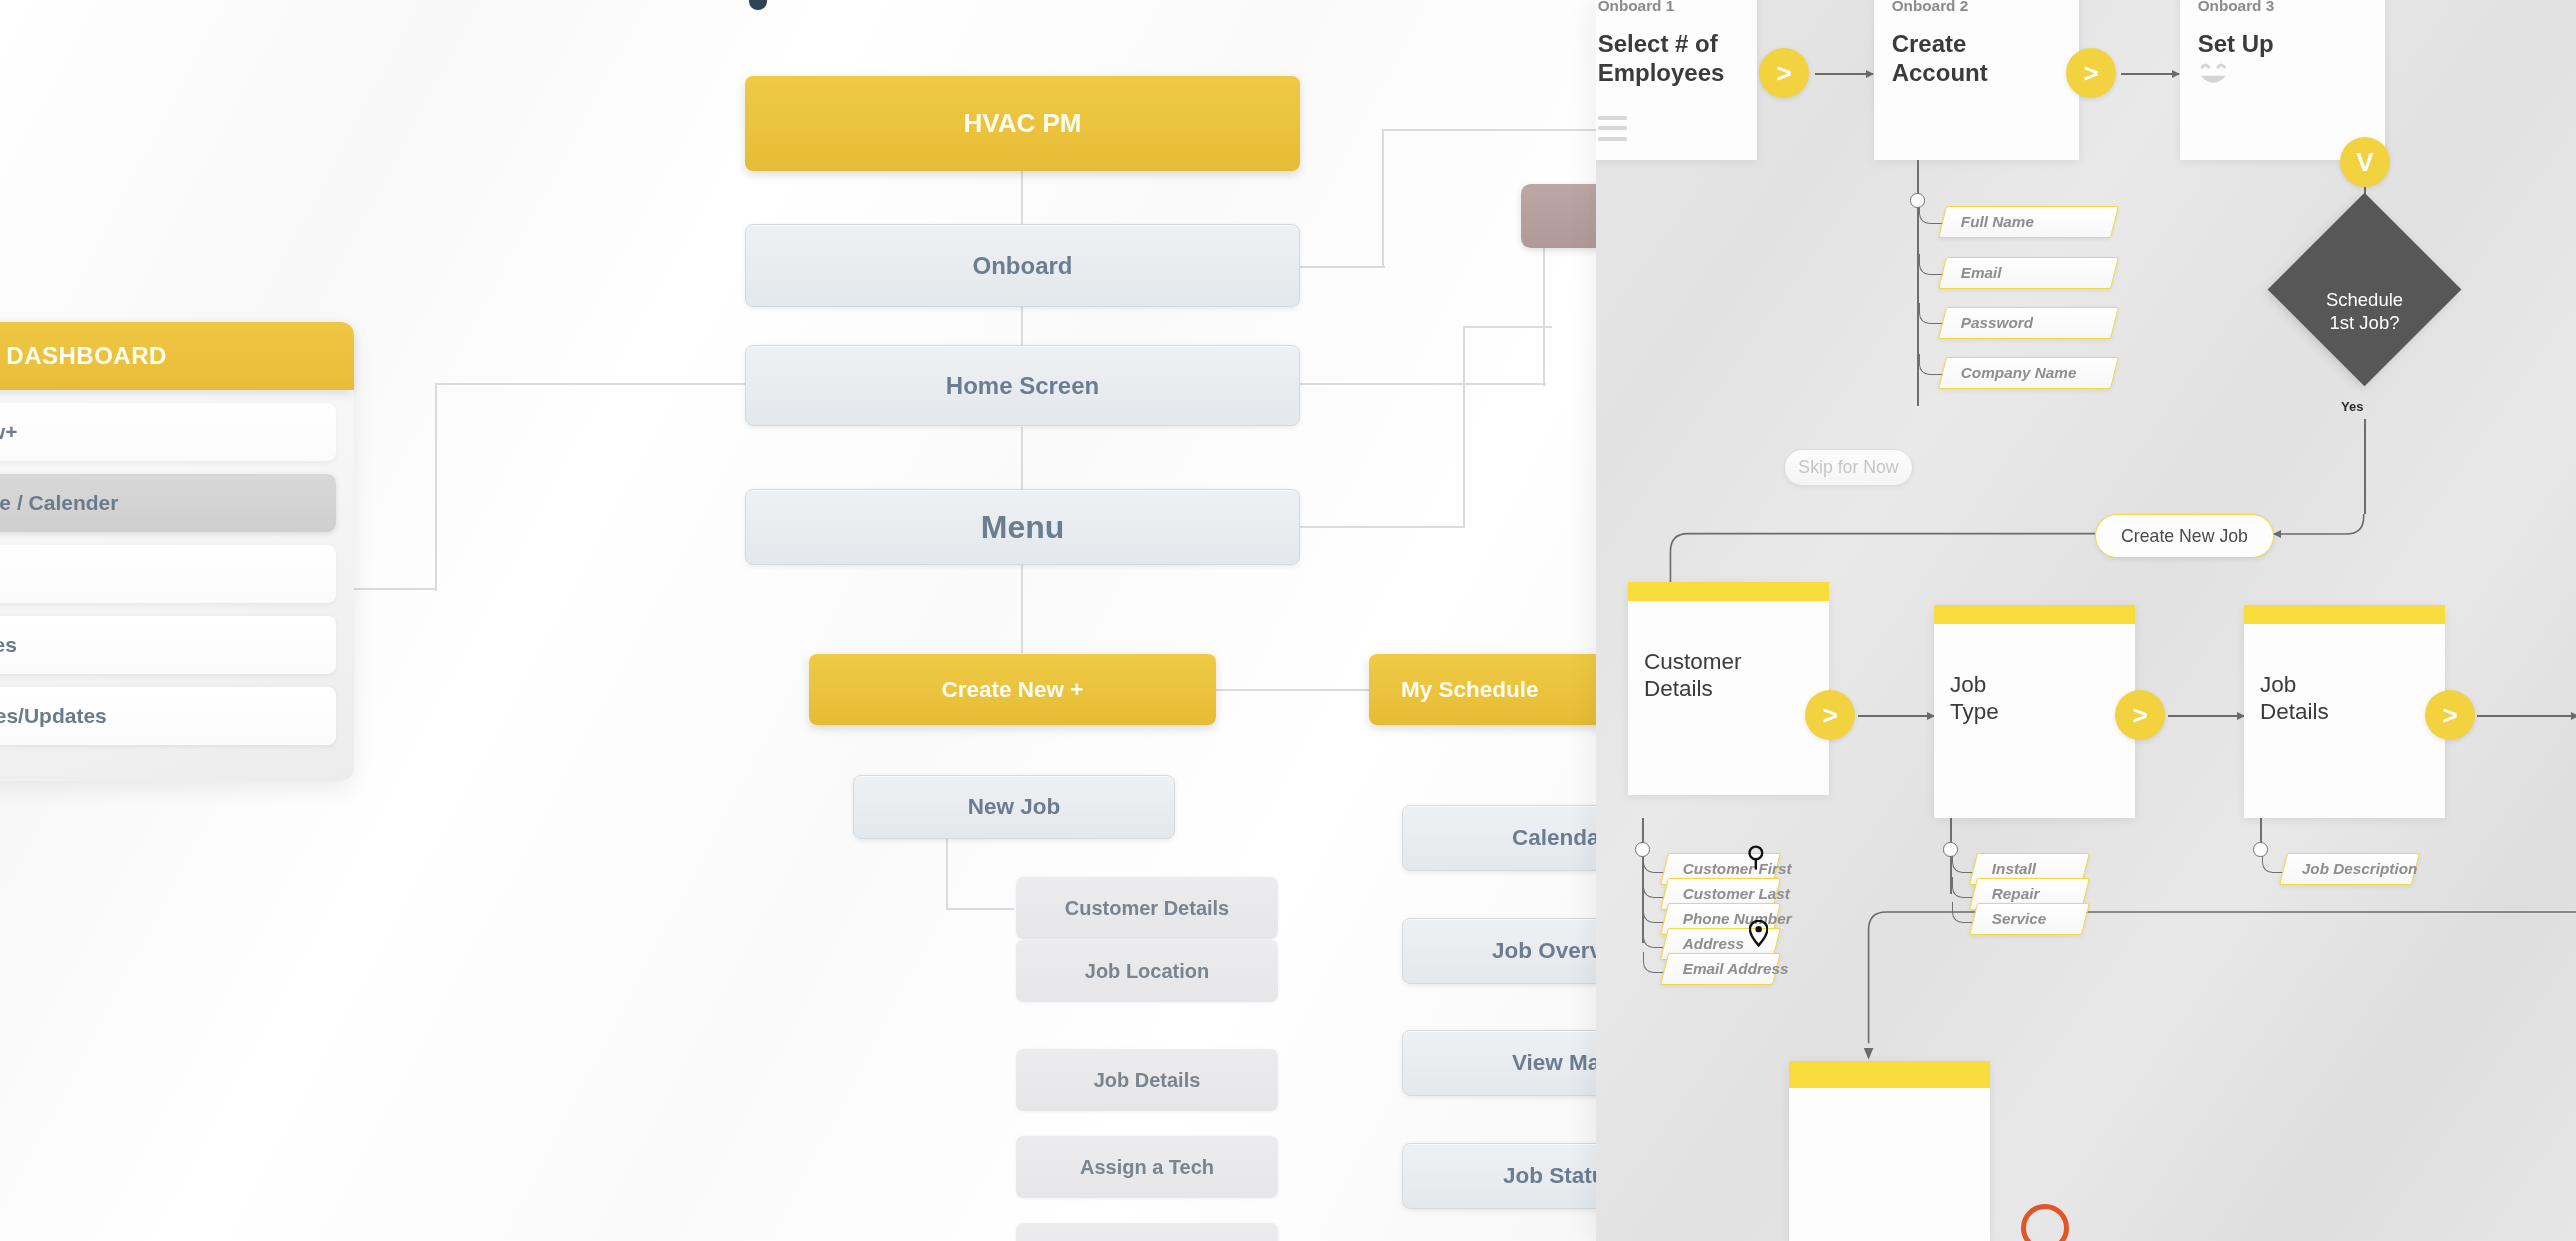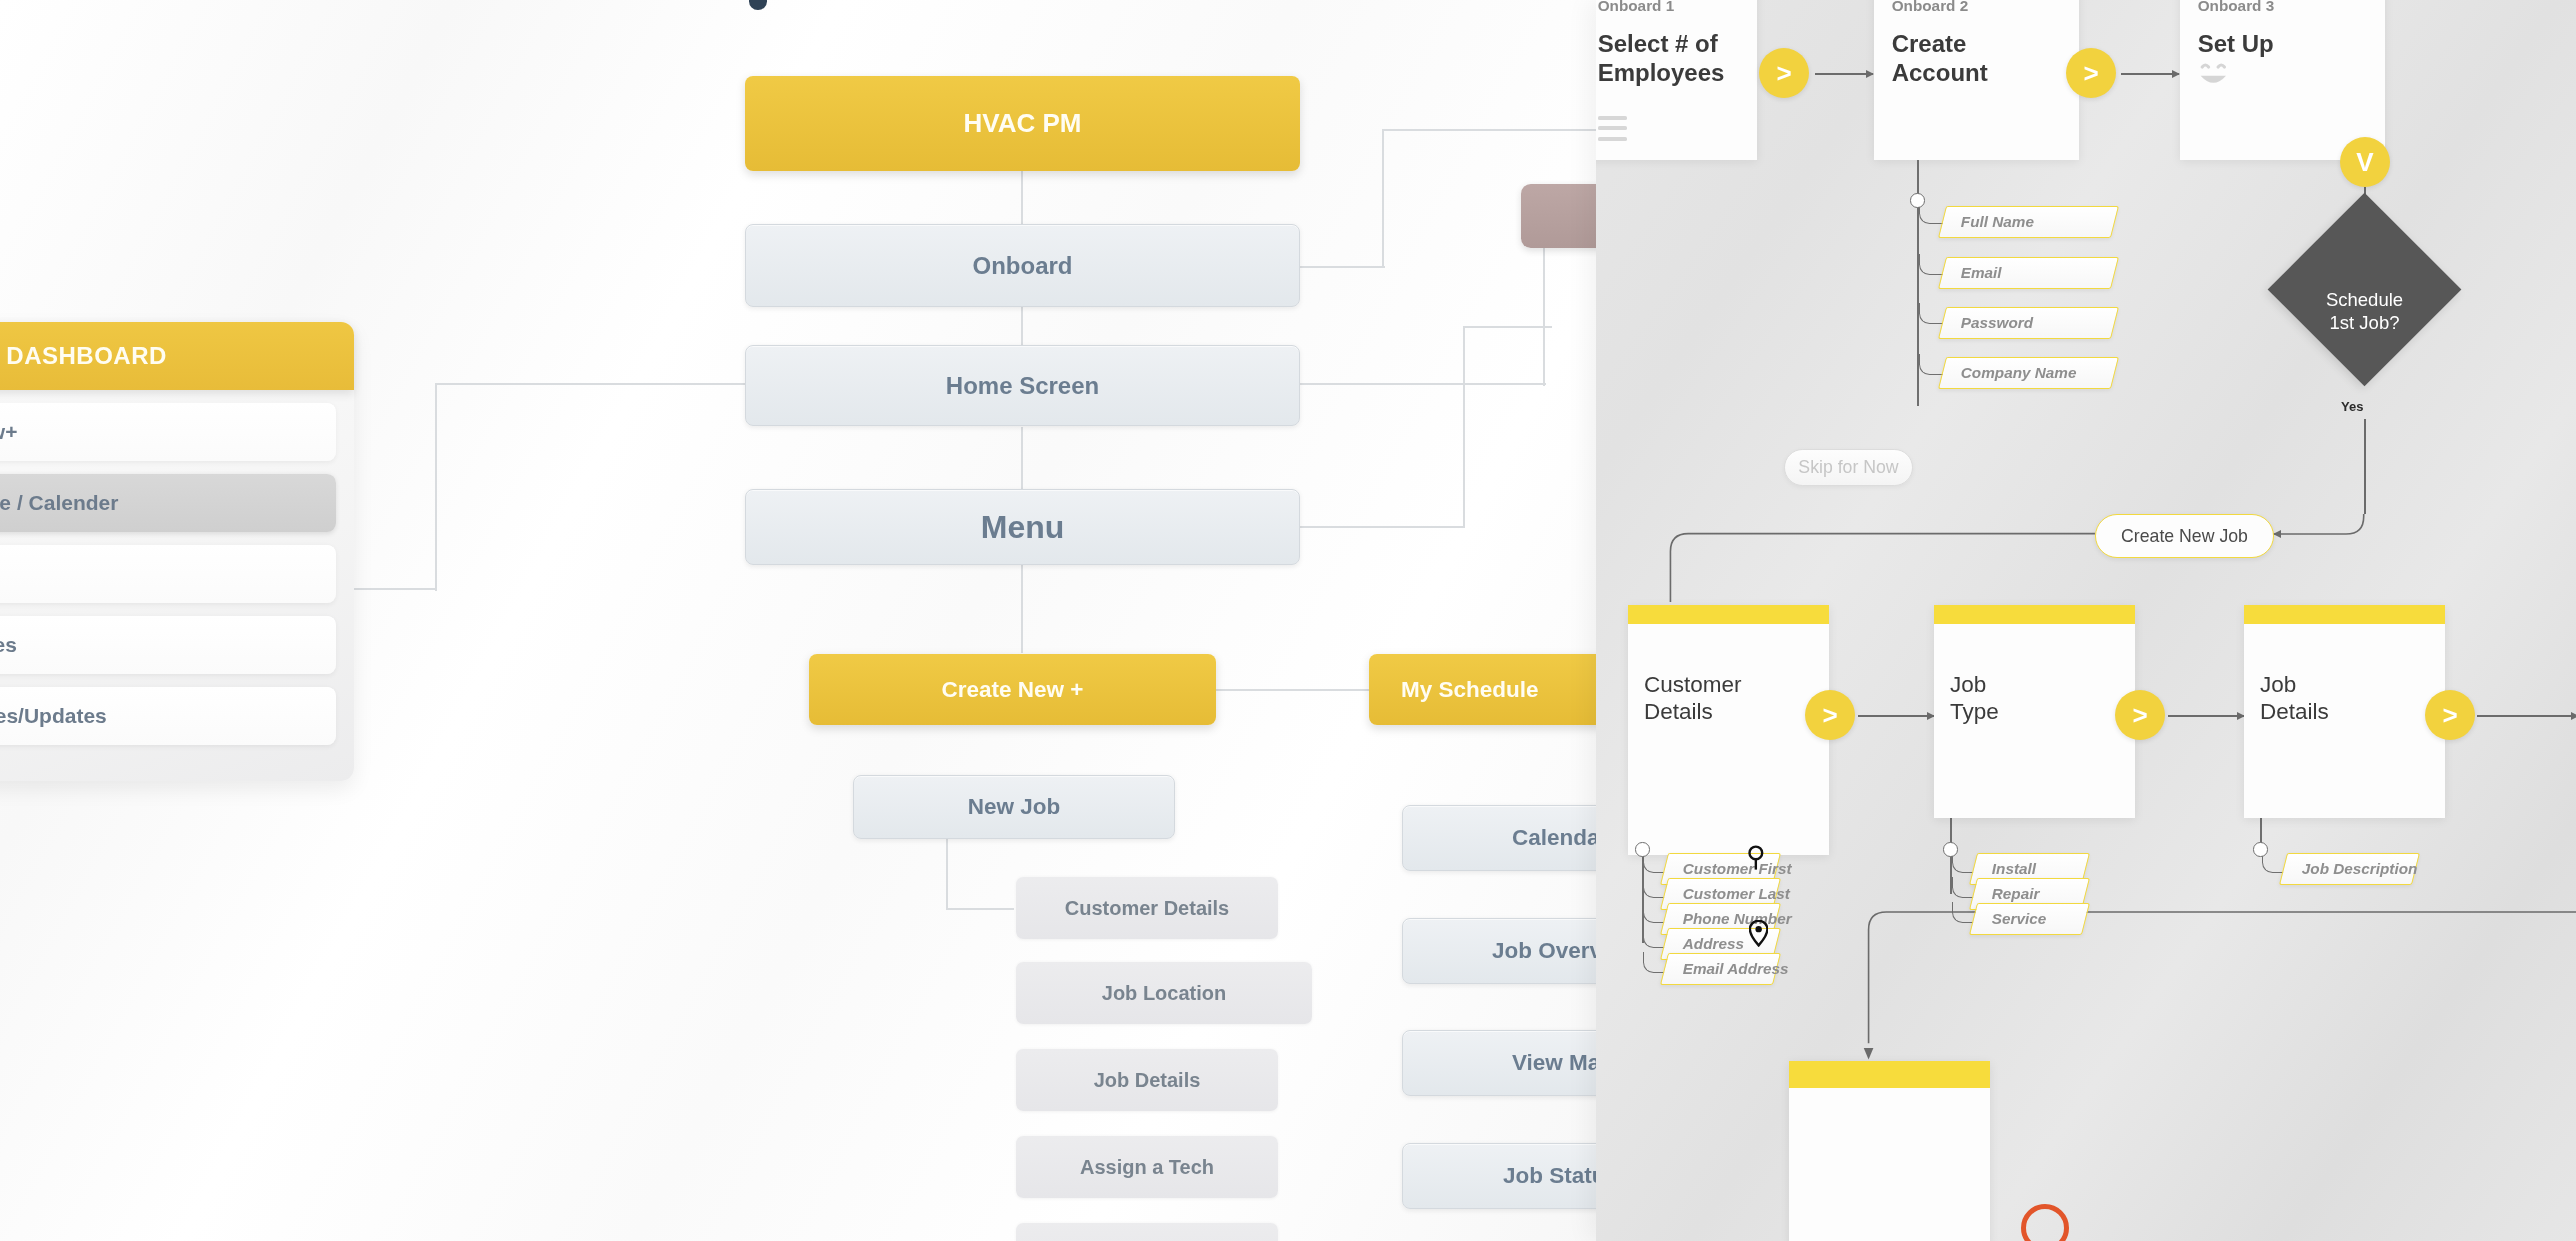--- a/index.html
+++ b/index.html
@@ -266,21 +266,21 @@
 
 <div class="node yellow" style="left:809px;top:654px;width:407px;height:71px;font-size:22.5px">Create New +</div>
 
 <div class="node yellow" style="left:1369px;top:654px;width:394px;height:71px;font-size:22.5px;justify-content:flex-start;padding-left:32px">My Schedule</div>
 
 <div class="node grey" style="left:853px;top:775px;width:322px;height:64px;font-size:22.5px">New Job</div>
 
 <div class="node mauve" style="left:1521px;top:184px;width:89px;height:64px"></div>
 
 <div class="node soft" style="left:1016px;top:877px;width:262px;height:62px;font-size:20px">Customer Details</div>
-<div class="node soft" style="left:1016px;top:962px;width:296px;height:62px;font-size:20px">Job Location</div>
+<div class="node soft" style="left:1016px;top:940px;width:262px;height:62px;font-size:20px">Job Location</div>
 <div class="node soft" style="left:1016px;top:1049px;width:262px;height:62px;font-size:20px">Job Details</div>
 <div class="node soft" style="left:1016px;top:1136px;width:262px;height:62px;font-size:20px">Assign a Tech</div>
 <div class="node soft" style="left:1016px;top:1223px;width:262px;height:62px;font-size:20px"></div>
 
 <div class="node grey" style="left:1402px;top:805px;width:322px;height:66px;font-size:22.5px;justify-content:flex-start;padding-left:109px">Calendar</div>
 <div class="node grey" style="left:1402px;top:918px;width:322px;height:66px;font-size:22.5px;justify-content:flex-start;padding-left:89px">Job Overview</div>
 <div class="node grey" style="left:1402px;top:1030px;width:322px;height:66px;font-size:22.5px;justify-content:flex-start;padding-left:109px">View Map</div>
 <div class="node grey" style="left:1402px;top:1143px;width:322px;height:66px;font-size:22.5px;justify-content:flex-start;padding-left:100px">Job Status</div>
 
 <div id="overlay">
@@ -355,21 +355,21 @@
   <div class="oarrow" style="left:678px;top:533px;width:0;transform:scaleX(-1)"></div>
   <svg style="position:absolute;left:676px;top:514px;width:105px;height:24px;z-index:11" viewBox="0 0 130 30">
     <path d="M0 25 H92 Q114 25 114 3 V0" stroke="#6b6b6b" stroke-width="2" fill="none"></path>
   </svg>
 
   <svg style="position:absolute;left:68px;top:531px;width:439px;height:89px;z-index:11" viewBox="0 0 545 110">
     <path d="M535 3 H30 Q8 3 8 25 V88" stroke="#6b6b6b" stroke-width="2" fill="none"></path>
     <path d="M8 108 l-6 -14 h12 z" fill="#6b6b6b"></path>
   </svg>
 
-  <div class="ycard" style="left:32px;top:605px;width:201px;height:250px">
+  <div class="ycard" style="left:32px;top:582px;width:201px;height:213px">
     <div class="bar"></div>
     <div class="yc-title" style="white-space:pre-line">Customer
 Details</div>
   </div>
   <div class="ycard" style="left:338px;top:605px;width:201px;height:213px">
     <div class="bar"></div>
     <div class="yc-title" style="white-space:pre-line">Job
 Type</div>
   </div>
   <div class="ycard" style="left:648px;top:605px;width:201px;height:213px">

